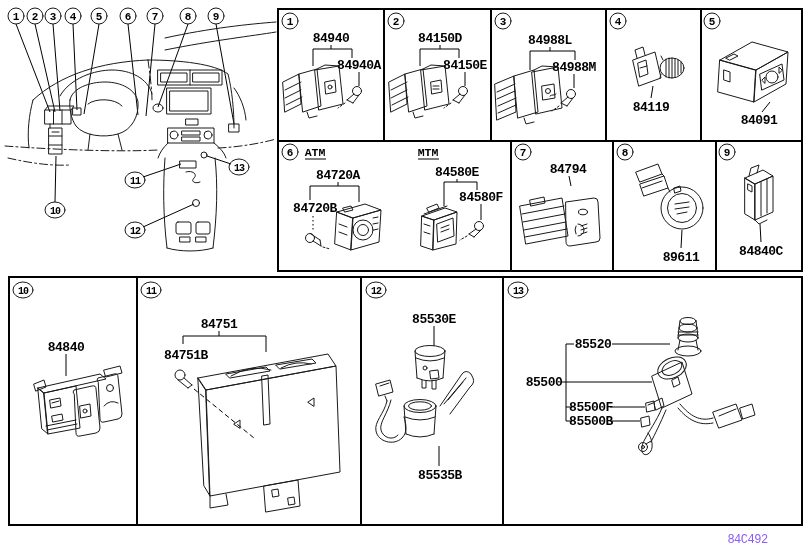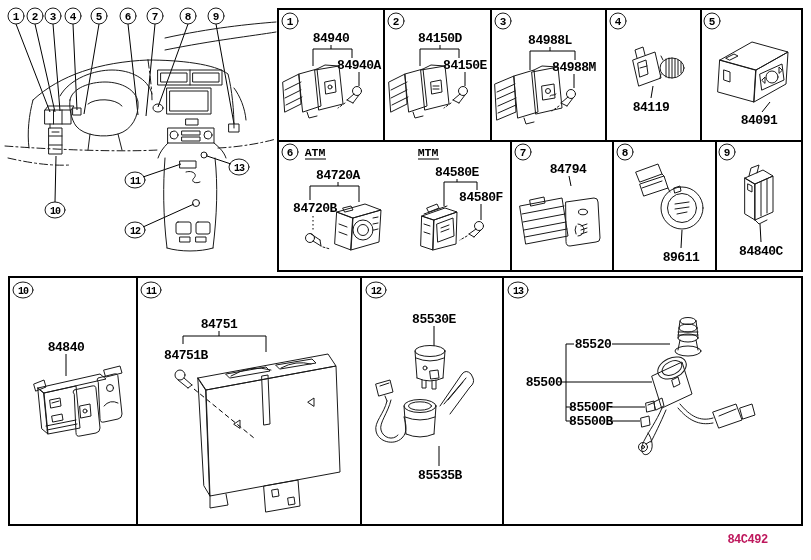--- a/index.html
+++ b/index.html
@@ -10,21 +10,21 @@
   .hd{position:absolute;height:2px;background:#000;}
   svg.cell{position:absolute;overflow:visible;}
   svg text{font-family:"Liberation Mono",monospace;font-weight:bold;fill:#000;}
   text.lbl{font-size:13px;letter-spacing:-0.5px;}
   text.badge1{font-size:11px;}
   text.badge2{font-size:10px;letter-spacing:-1px;}
   text.hdr{font-size:11.5px;}
   .art{stroke:#1a1a1a;stroke-width:1;fill:none;stroke-linejoin:round;stroke-linecap:round;}
   .lead{stroke:#000;stroke-width:1;fill:none;}
   .code{position:absolute;left:700px;top:533px;width:95px;text-align:center;
-        font-size:12px;font-weight:bold;color:#be185d;letter-spacing:-0.5px;}
+        font-size:12px;font-weight:normal;color:#8b5cf6;letter-spacing:-0.5px;}
 </style>
 </head>
 <body>
 
 <div class="canvas">
 
   <div class="gridbox" style="left:277px;top:8px;width:526px;height:264px;">
     <div class="vd" style="left:104px;top:0;height:130px;"></div>
     <div class="vd" style="left:211px;top:0;height:130px;"></div>
     <div class="vd" style="left:326px;top:0;height:130px;"></div>

